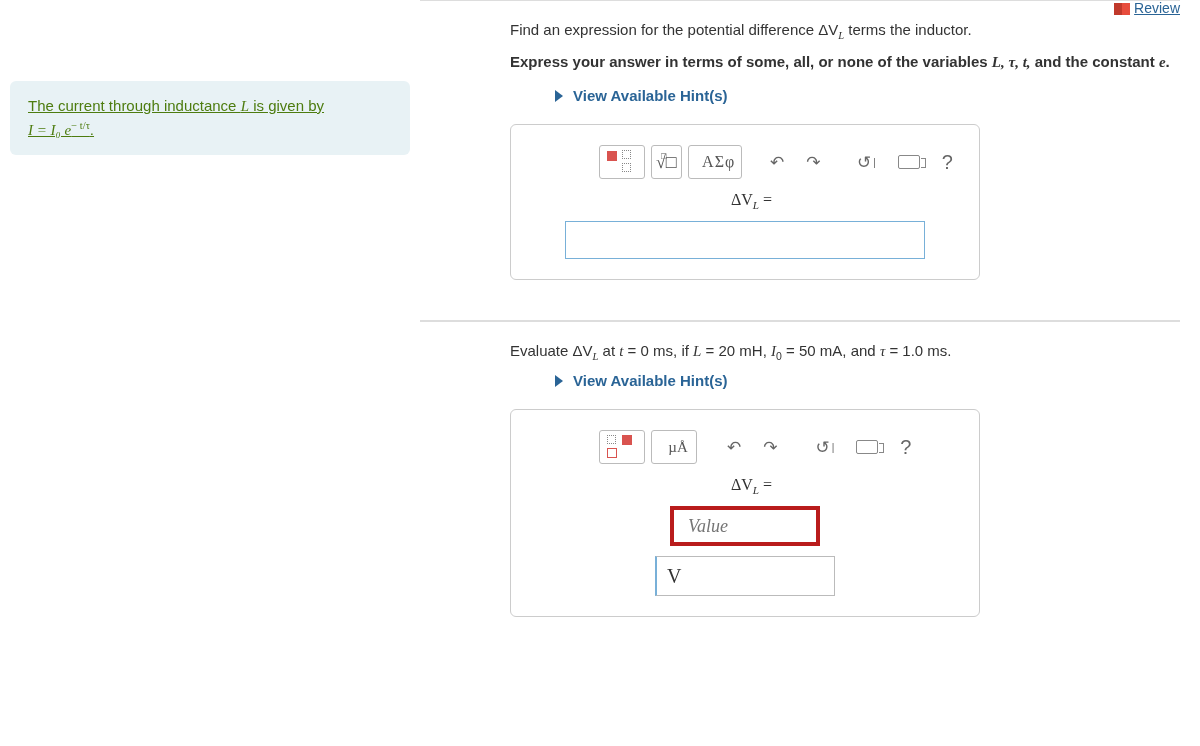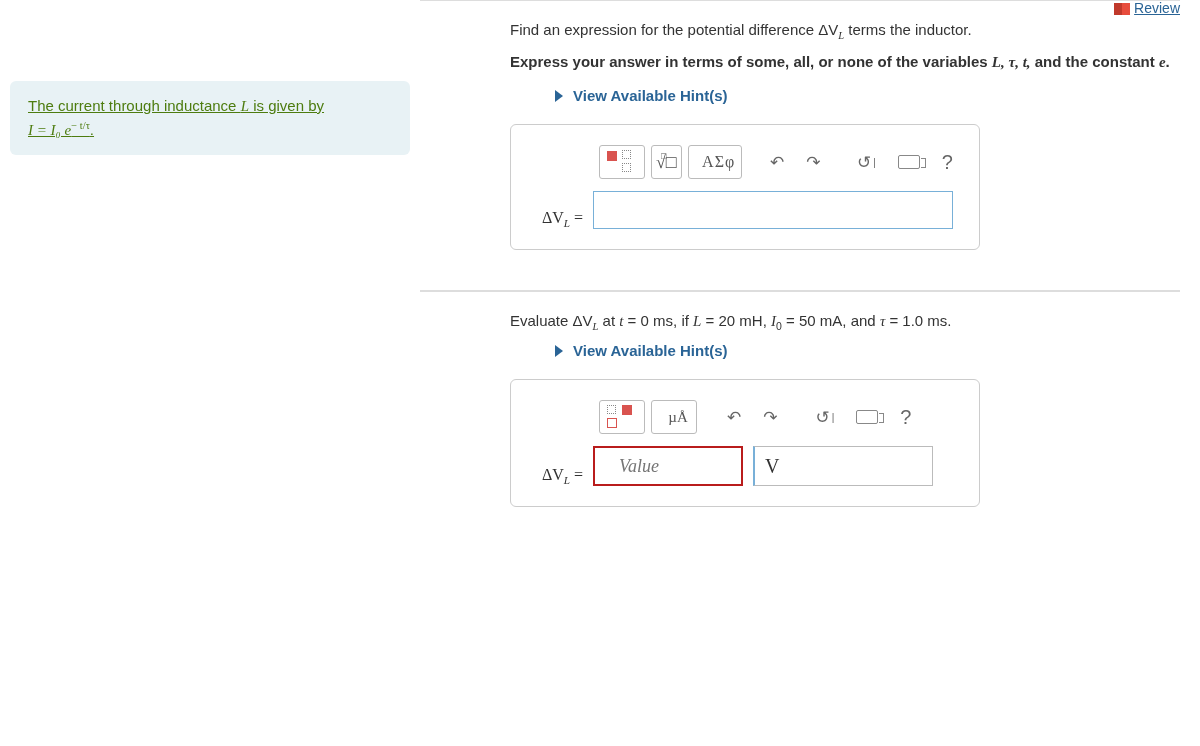--- a/index.html
+++ b/index.html
@@ -136,41 +136,42 @@
     display: flex;
     align-items: center;
     justify-content: center;
     cursor: pointer;
     font-size: 17px;
     color: #666;
     padding: 0 8px;
   }
   .eq-row {
     display: flex;
-    align-items: flex-end;
+    align-items: center;
     gap: 10px;
+    flex-direction: column;
   }
   .eq-label {
     font-family: 'Times New Roman', serif;
     font-size: 16px;
     min-width: 54px;
     text-align: right;
   }
   .eq-input {
     border: 1px solid #78b0d8;
     height: 38px;
     width: 360px;
     padding: 4px 8px;
     font-size: 16px;
   }
   .eq-input-b {
-    border: 2px solid #b91c1c;
+    border: 4px solid #b91c1c;
     height: 40px;
     width: 150px;
-    padding: 4px 24px;
+    padding: 4px 14px;
     font-size: 18px;
     font-style: italic;
     font-family: 'Times New Roman', serif;
     color: #888;
   }
   .unit-input {
     border: 1px solid #bbb;
     border-left: 2px solid #78b0d8;
     height: 40px;
     width: 180px;

